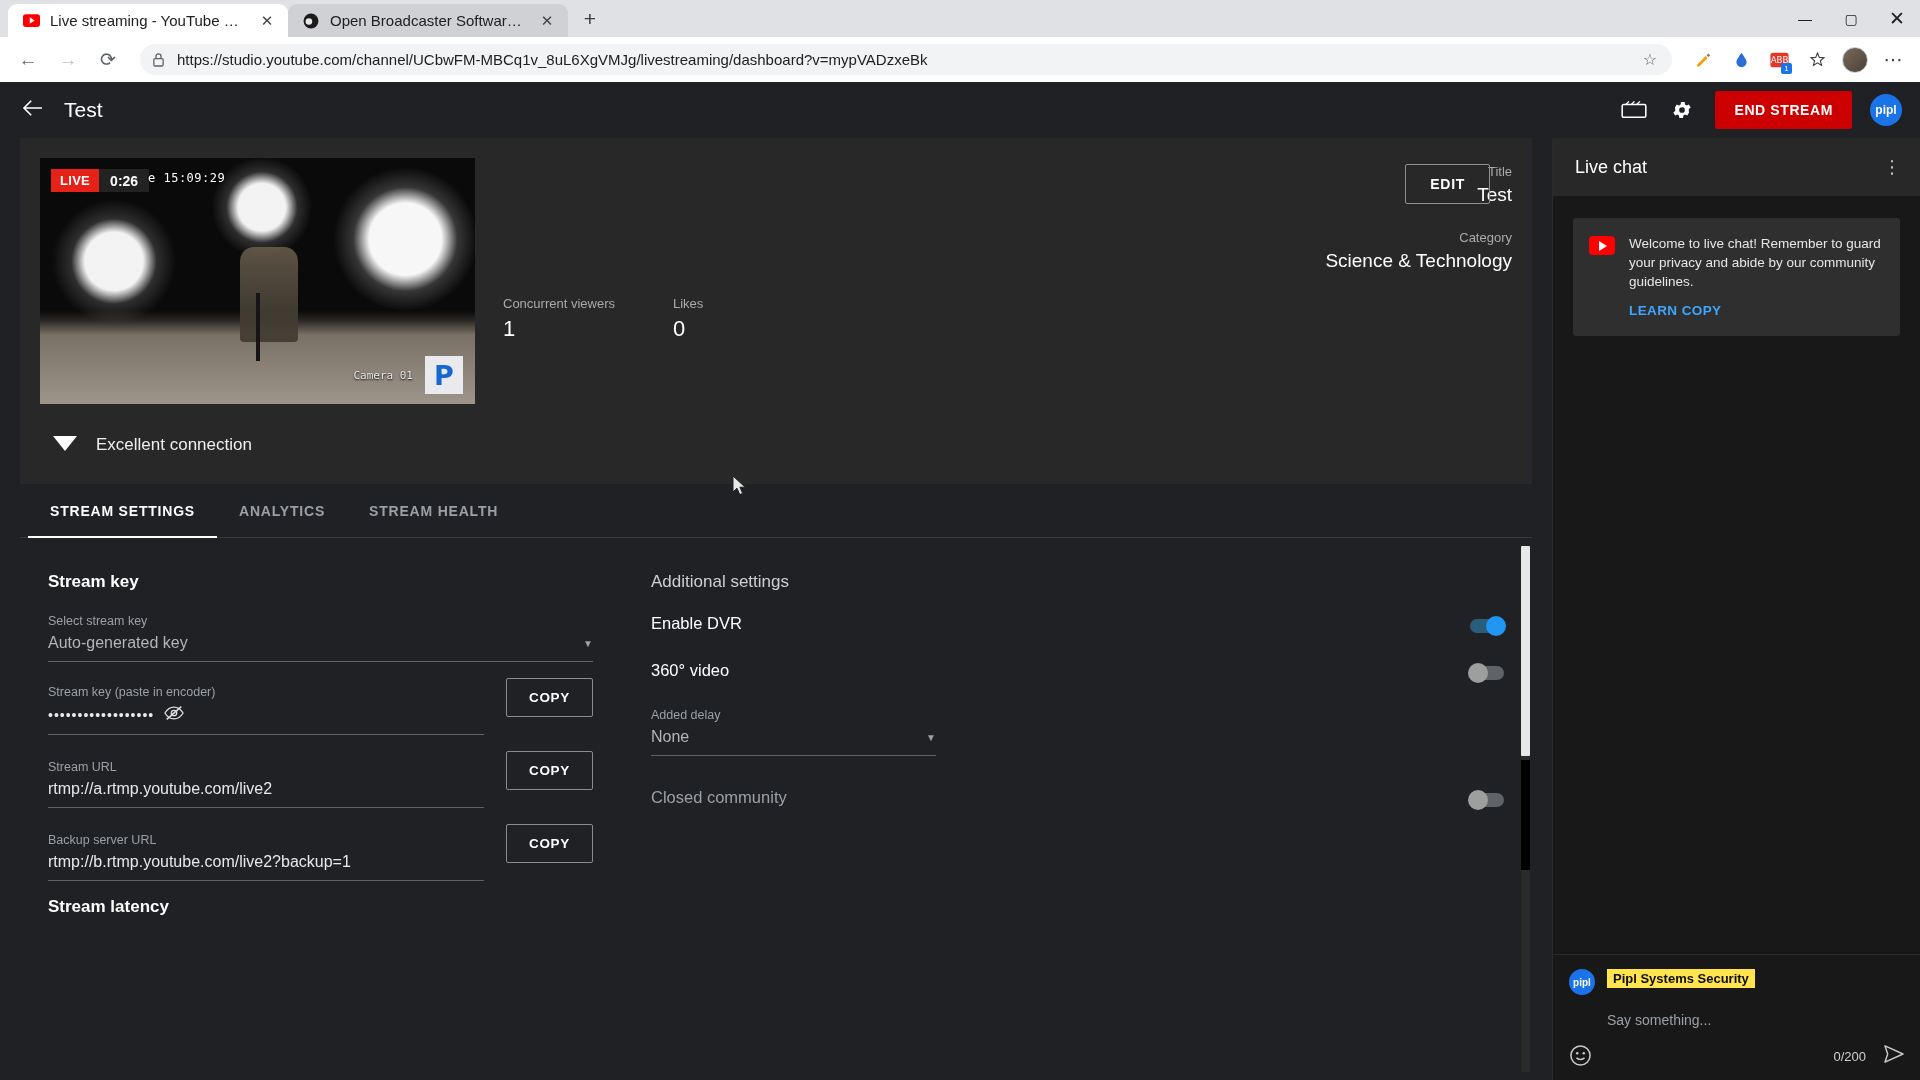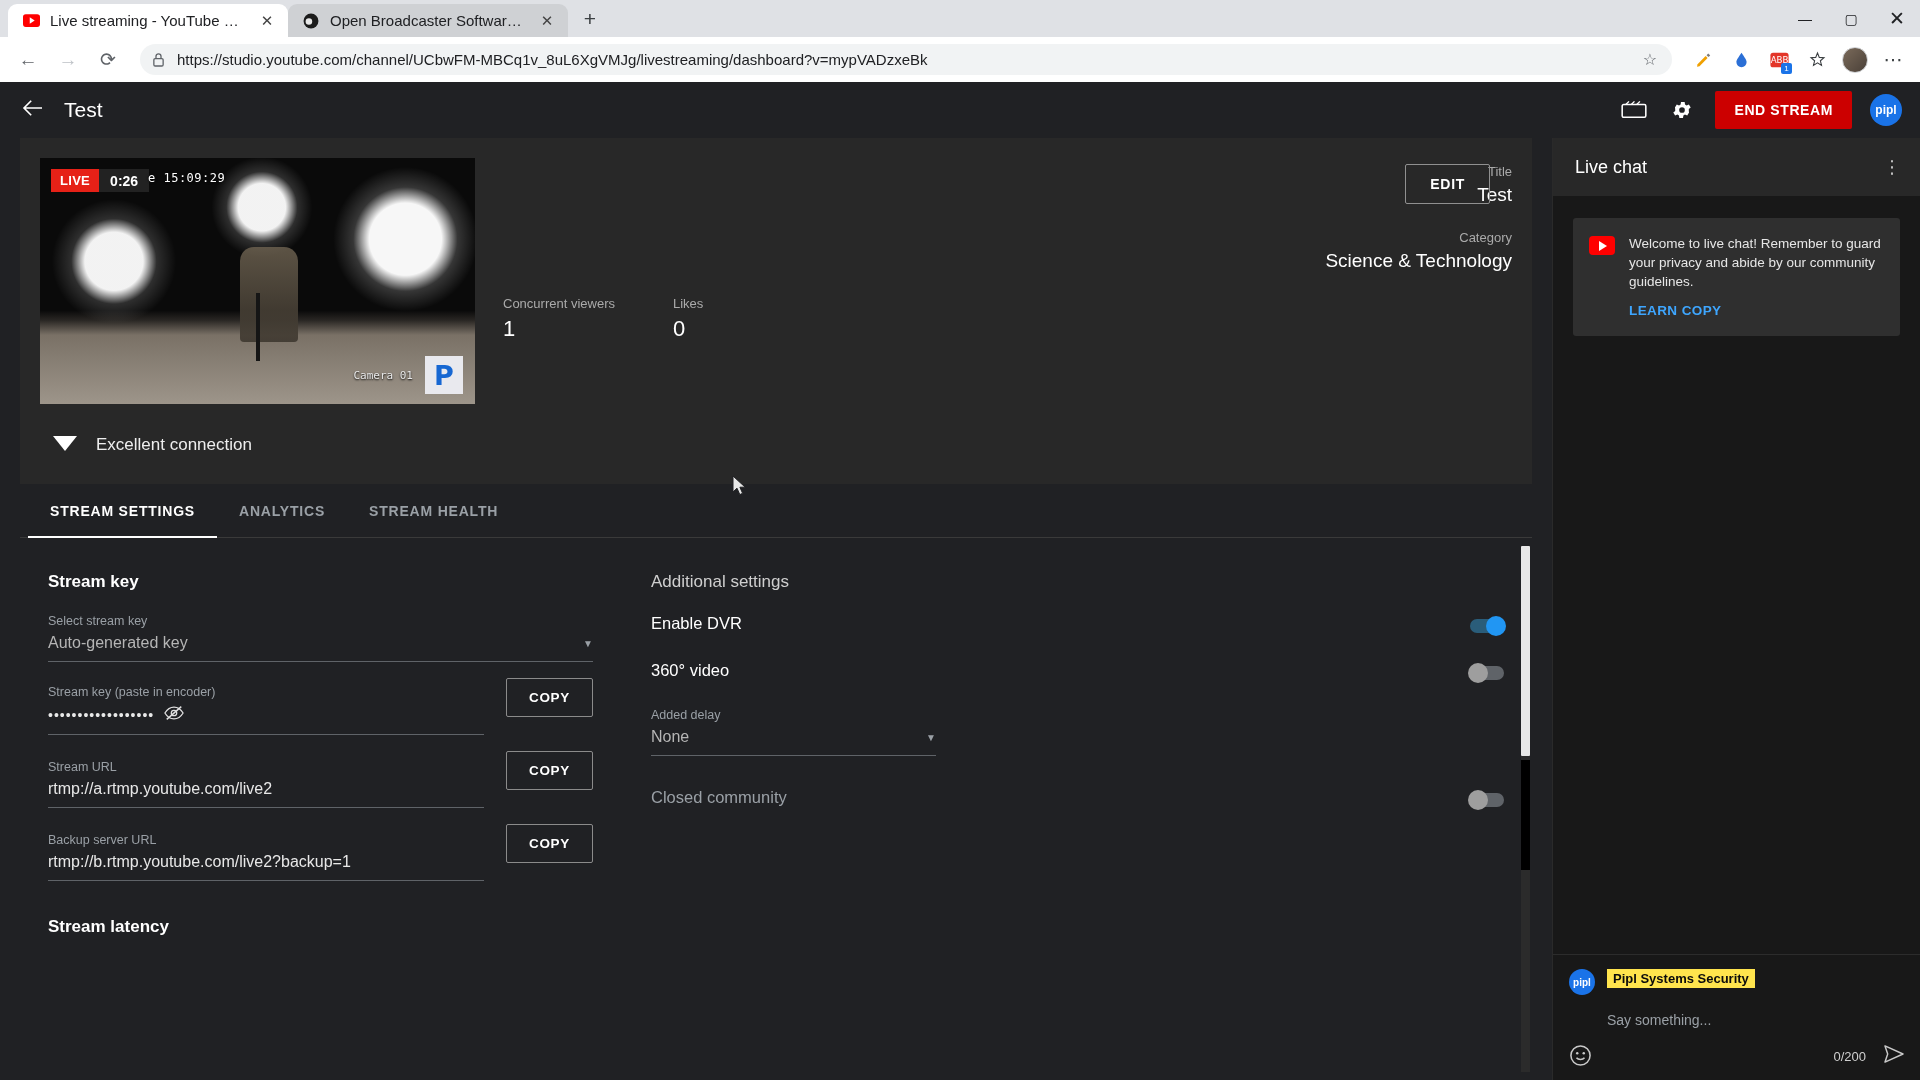--- a/index.html
+++ b/index.html
@@ -188,21 +188,21 @@
   .fld-value { font-size: 16px; color: #e8e8e8; flex: 1; white-space: nowrap; overflow: hidden; text-overflow: ellipsis; }
   .fld-value.dim { color: #b5b5b5; }
   .fld-dots { font-size: 14px; color: #e8e8e8; letter-spacing: 1px; }
   .caret { color: #9aa0a6; font-size: 10px; }
   .eye-ico { color: #e0e0e0; width: 20px; height: 20px; }
   .copy-btn {
     border: 1px solid #8b8b8b; background: transparent; color: #fff;
     font-size: 13.5px; font-weight: 700; letter-spacing: .7px;
     padding: 11px 22px; border-radius: 2px; flex: 0 0 auto; margin-bottom: 18px;
   }
-  .bottom-partial { font-size: 17px; color: #fff; font-weight: 700; margin-top: 36px; }
+  .bottom-partial { font-size: 17px; color: #fff; font-weight: 700; margin-top: 16px; }
 
   .toggle-row { display: flex; align-items: flex-end; margin-bottom: 28px; }
   .toggle-label { font-size: 16.5px; color: #fff; flex: 1; }
   .toggle-label.dim { color: #9aa0a6; }
   .switch { width: 34px; height: 14px; border-radius: 7px; position: relative; }
   .switch.on { background: #2a5d7a; }
   .switch.off { background: #5f6368; }
   .knob { position: absolute; width: 20px; height: 20px; border-radius: 50%; top: -3px; }
   .switch.on .knob { right: -2px; background: #2196f3; }
   .switch.off .knob { left: -2px; background: #9e9e9e; }

